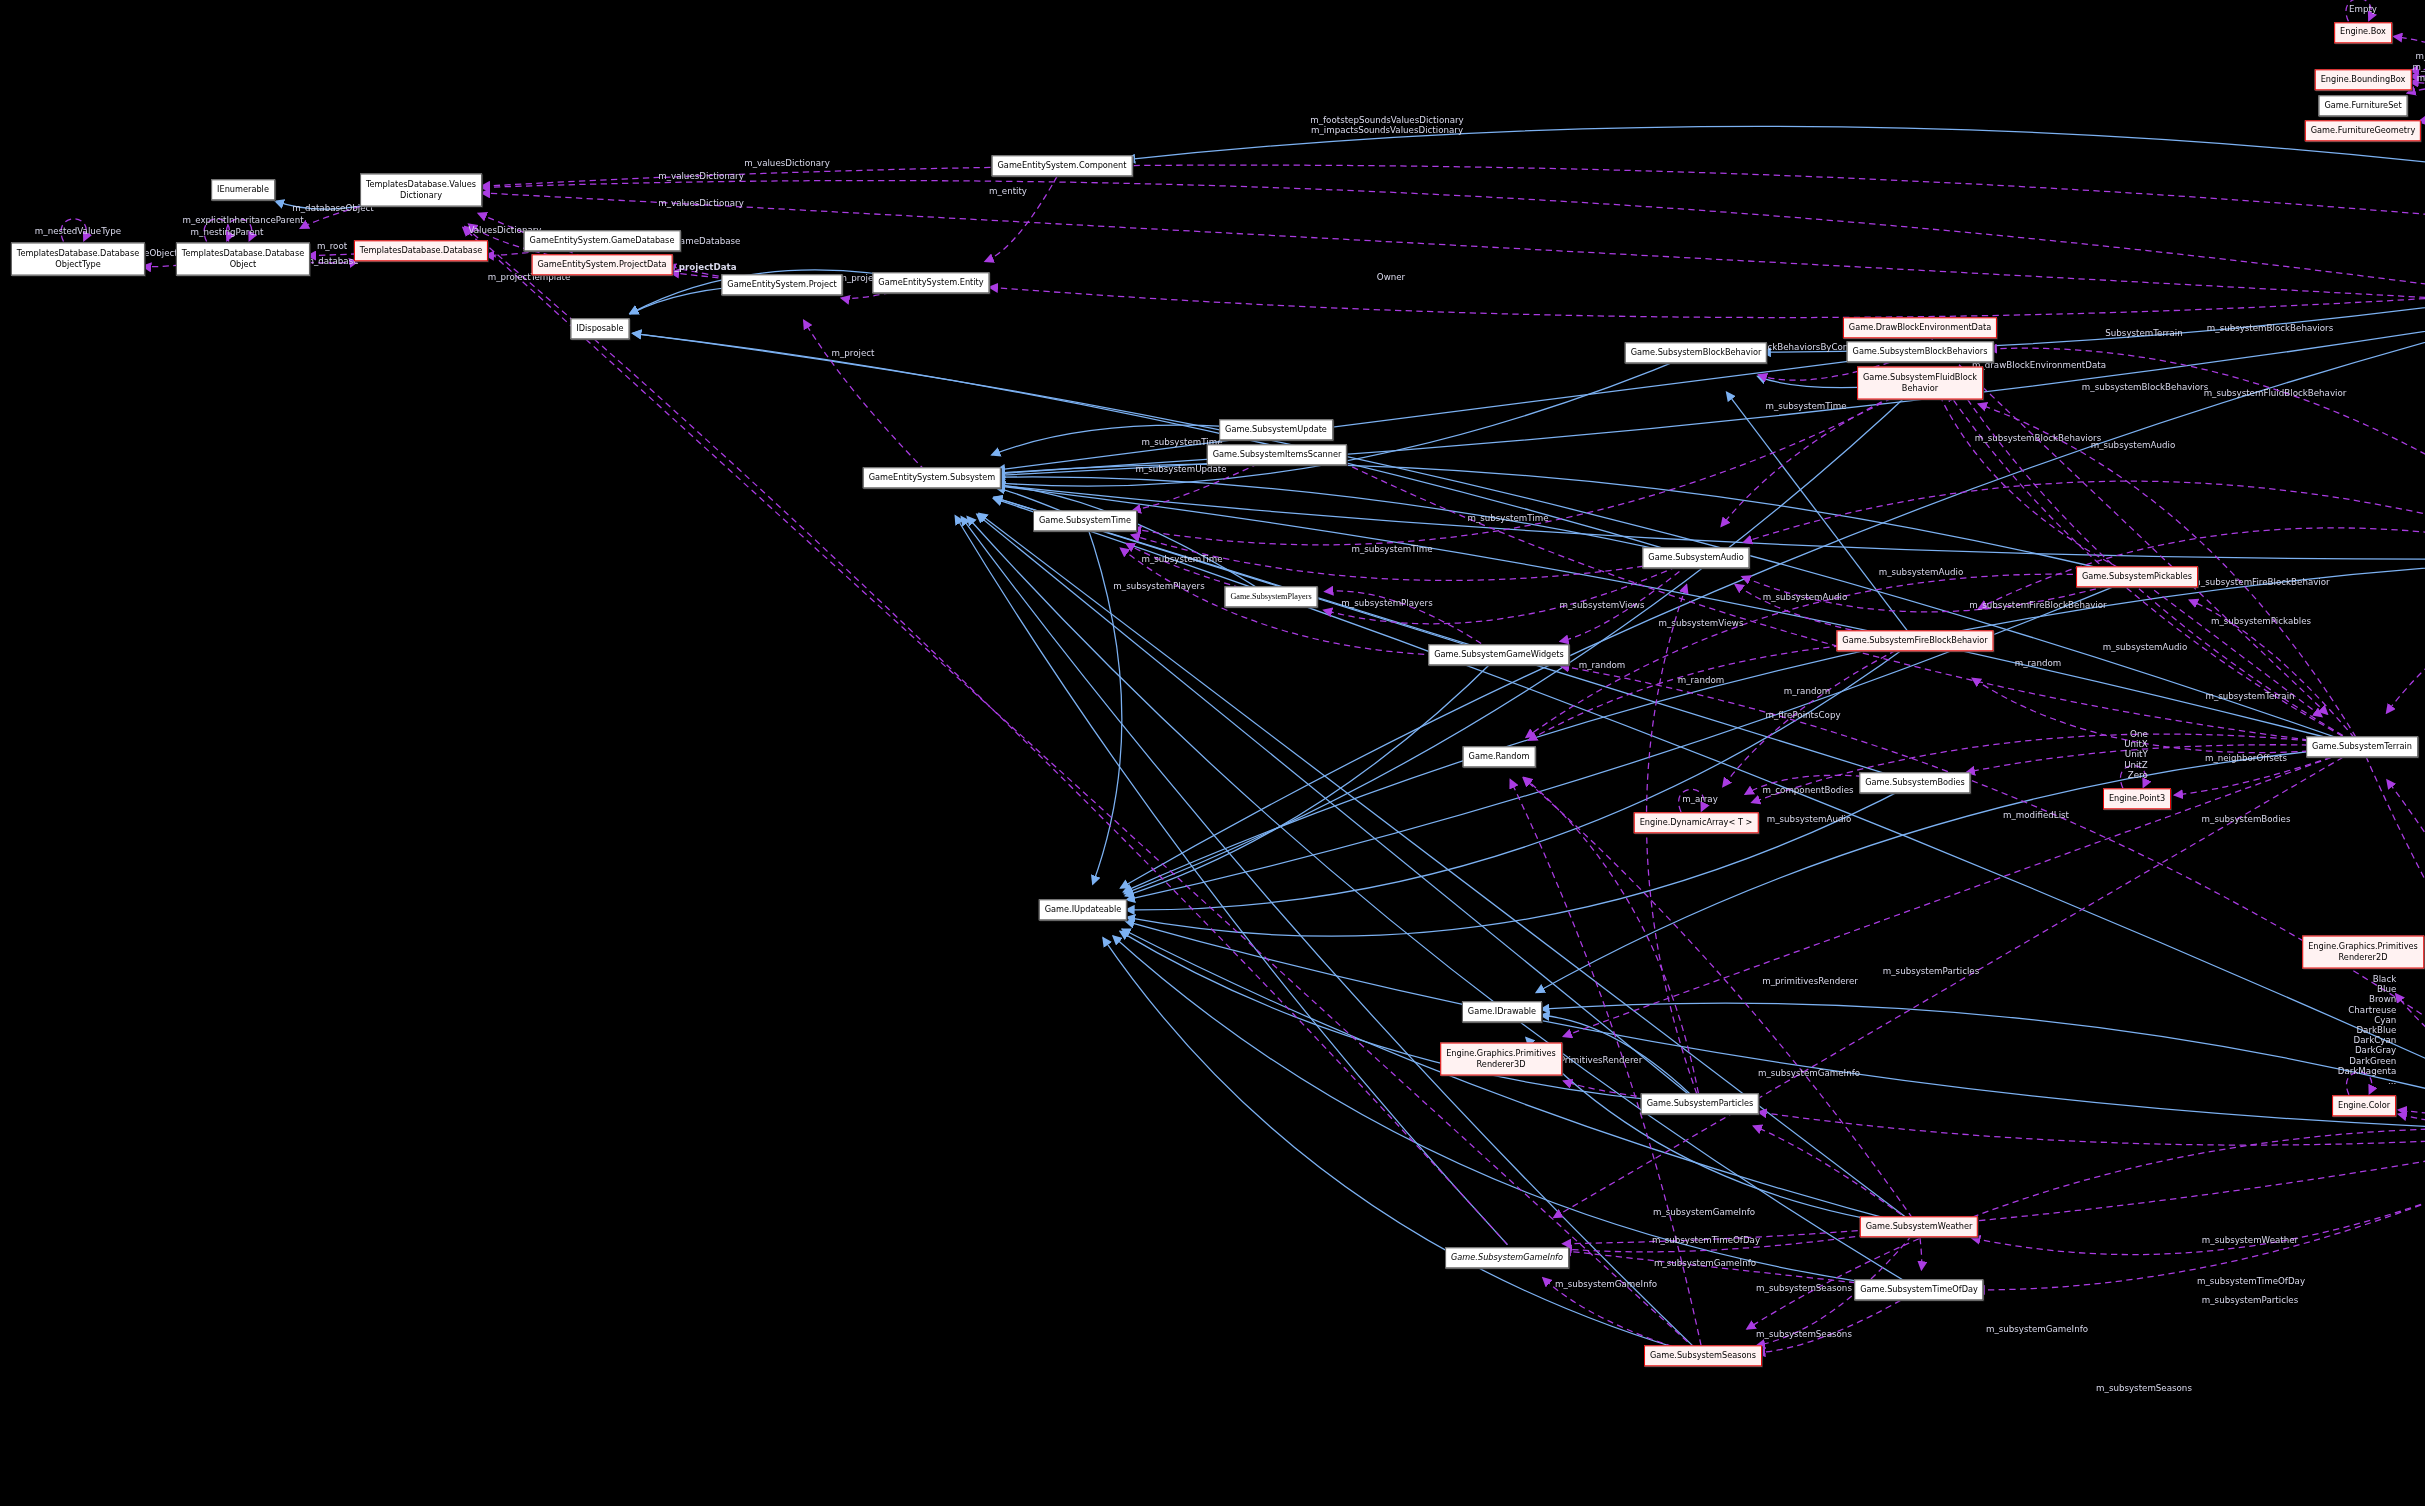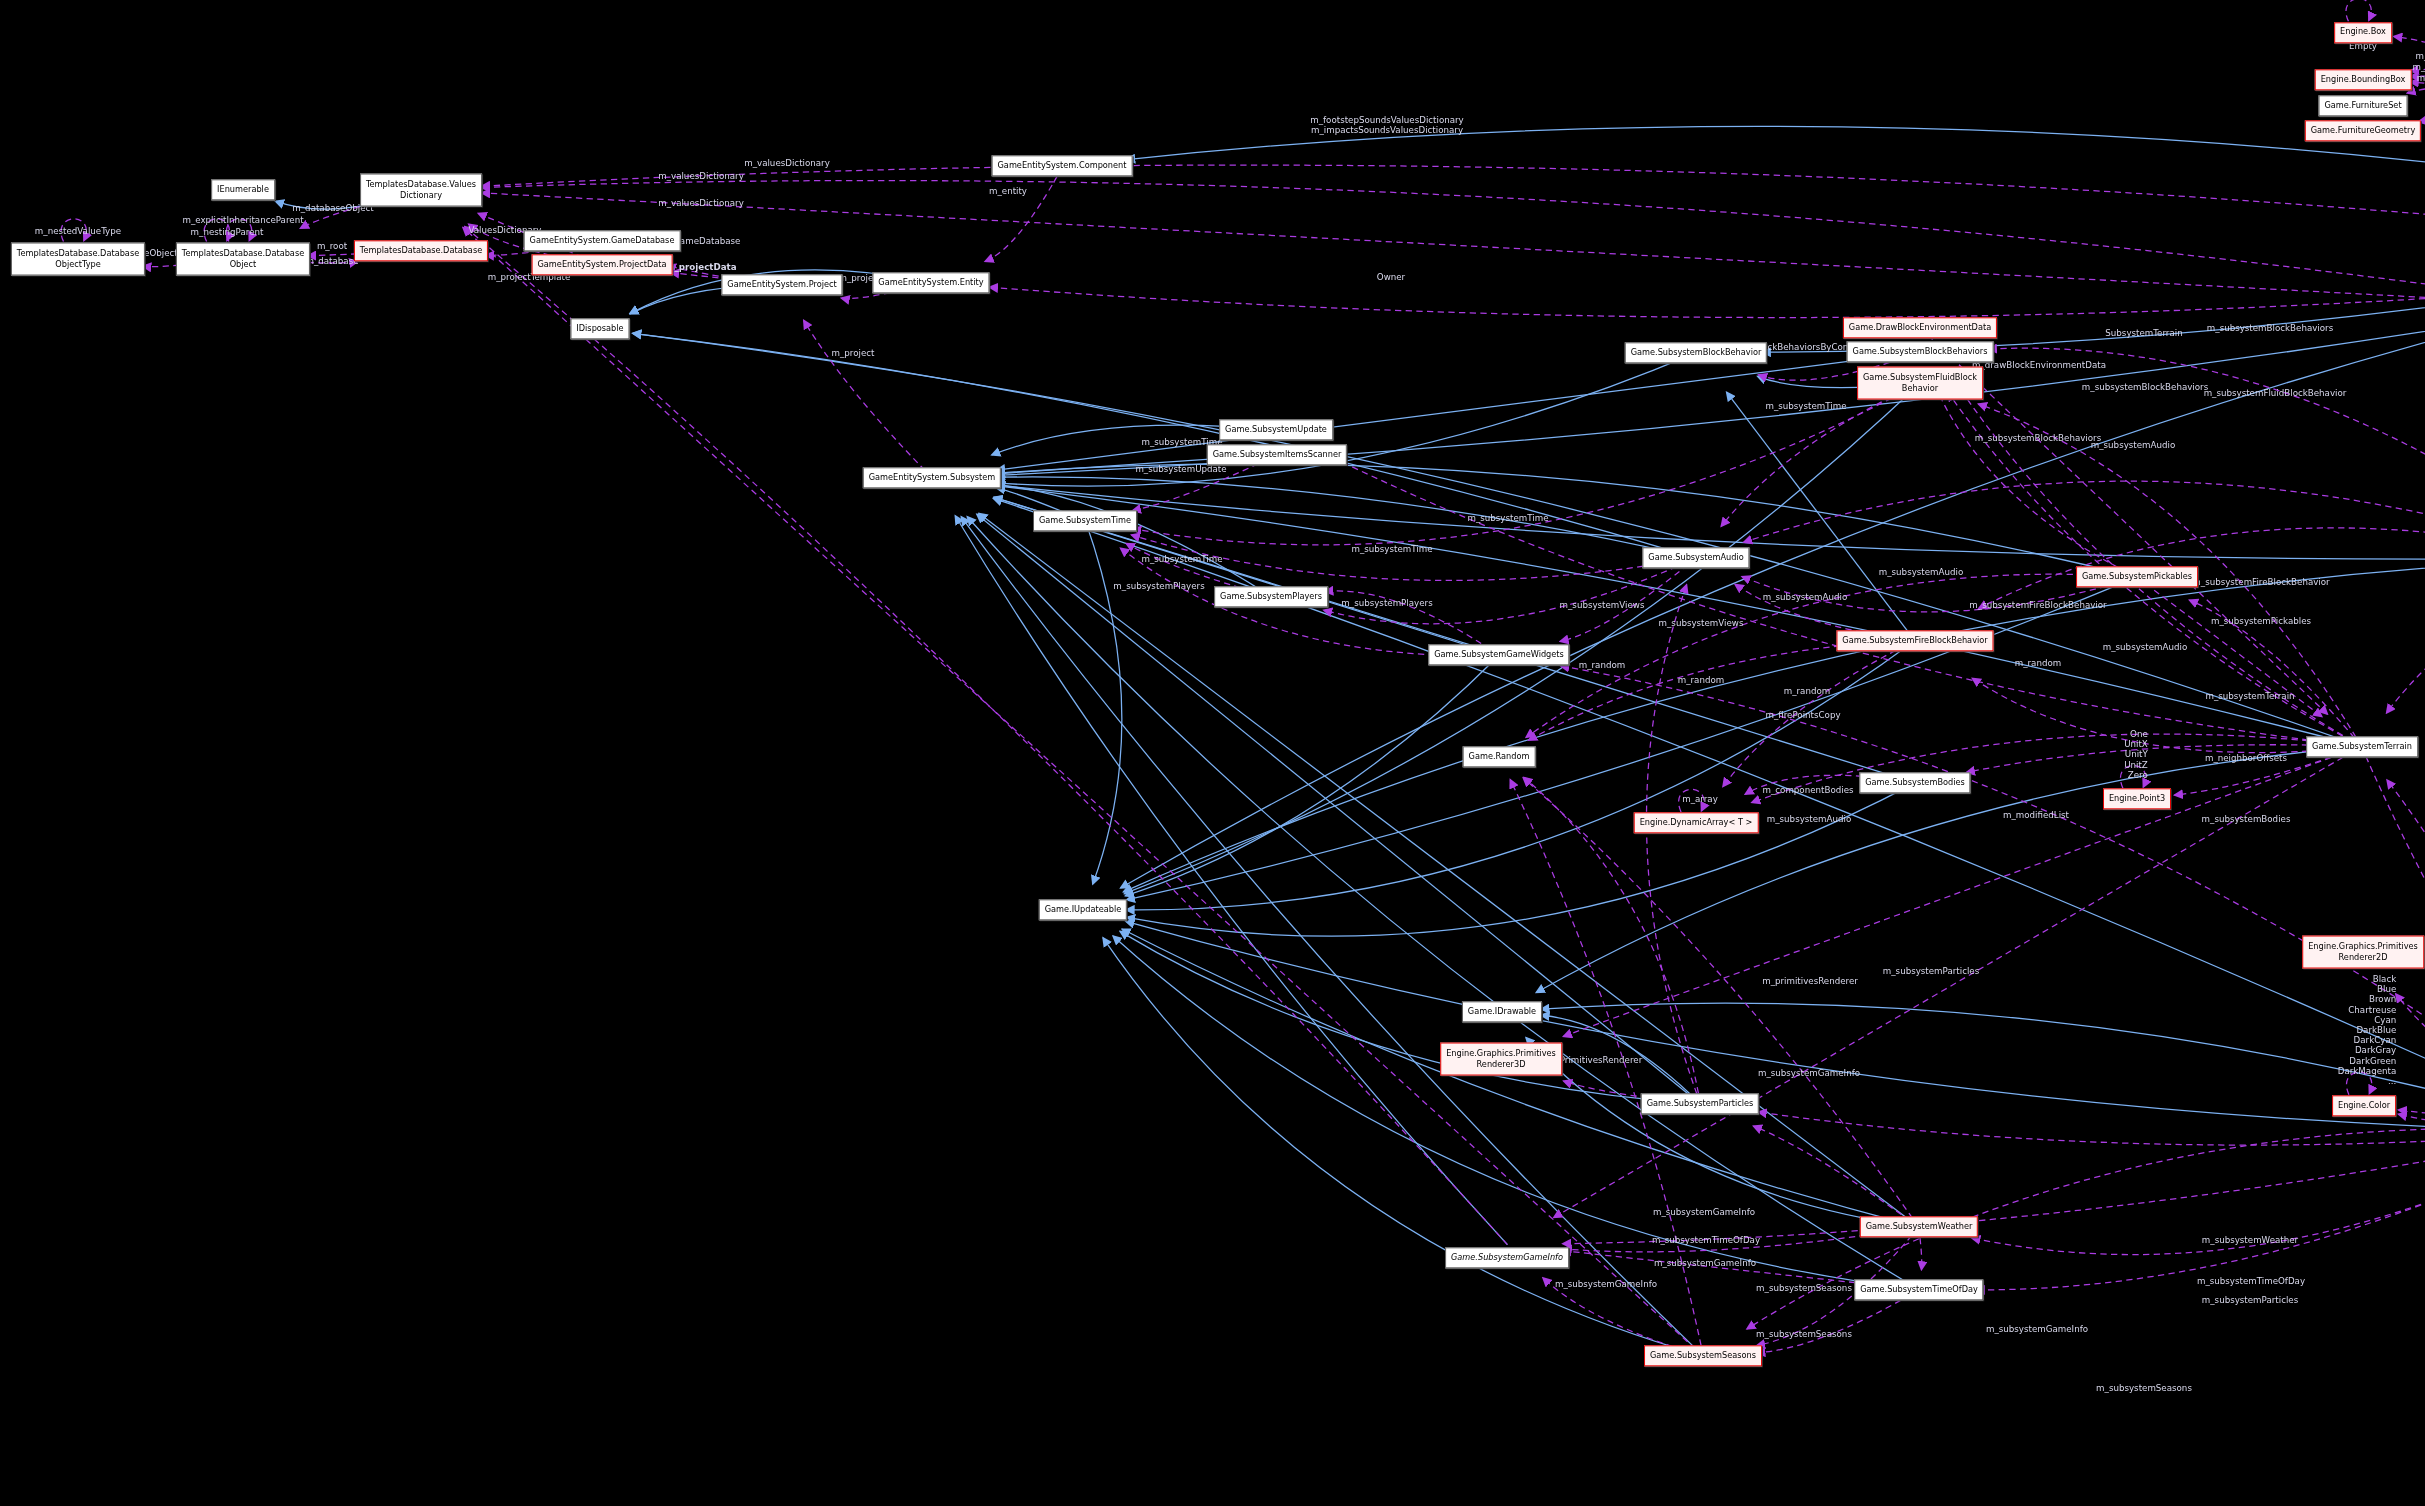--- a/index.html
+++ b/index.html
@@ -160,21 +160,21 @@
       <path d="M 3955 2530 Q 3780.88 2742.92 3620.7433821577133 2774.4156709466006" fill="none" stroke="#aa3ce2" stroke-width="2.6" stroke-dasharray="13 9" marker-end="url(#au)"></path>
       <path d="M 3956 2659 Q 3749.94 2780.9 3621.3746680927648 2789.0247866066766" fill="none" stroke="#aa3ce2" stroke-width="2.6" stroke-dasharray="13 9" marker-end="url(#au)"></path>
       <path d="M 5333 2333 Q 4348.113394171353 2273.741045745583 3600.8133759535954 2739.9671612828333" fill="none" stroke="#aa3ce2" stroke-width="2.6" stroke-dasharray="13 9" marker-end="url(#au)"></path>
       <path d="M 3958 726 Q 3727.68 809.48 3624.7178353243266 772.6657146590536" fill="none" stroke="#aa3ce2" stroke-width="2.6" stroke-dasharray="13 9" marker-end="url(#au)"></path>
       <path d="M 4868 1539 Q 4315.44 1241.7 4015.606003403815 809.1116158106186" fill="none" stroke="#aa3ce2" stroke-width="2.6" stroke-dasharray="13 9" marker-end="url(#au)"></path>
       <path d="M 5334 1151 Q 4722.5 690.82 4098.567080550714 719.5315240107599" fill="none" stroke="#aa3ce2" stroke-width="2.6" stroke-dasharray="13 9" marker-end="url(#au)"></path>
       <path d="M 4405 1190 Q 4097.98 1038.46 3991.3994158851465 800.55337539272" fill="none" stroke="#aa3ce2" stroke-width="2.6" stroke-dasharray="13 9" marker-end="url(#au)"></path>
       <path d="M 4868 1539 Q 4309.44 1216.7 4012.8091033070536 760.3252963752672" fill="none" stroke="#aa3ce2" stroke-width="2.6" stroke-dasharray="13 9" marker-end="url(#au)"></path>
       <path d="M 4868 1539 Q 4547.82 1000.7 4077.965343531848 832.8549352042324" fill="none" stroke="#aa3ce2" stroke-width="2.6" stroke-dasharray="13 9" marker-end="url(#au)"></path>
     </svg>
-    <div class="elabel" style="left: 2363px; top: 8.7px; margin-top: 37px;">Empty</div>
+    <div class="elabel" style="left: 2363px; top: 8.7px;">Empty</div>
     <div class="elabel" style="left: 2476px; top: 56px;">m_collisionBoxesByRotation</div>
     <div class="elabel" style="left: 2479px; top: 67px;">m_interactionBoxesByRotation</div>
     <div class="elabel" style="left: 2471px; top: 78px;">m_torchPointsByRotation</div>
     <div class="elabel" style="left: 1387px; top: 120px;">m_footstepSoundsValuesDictionary</div>
     <div class="elabel" style="left: 1387px; top: 130px;">m_impactsSoundsValuesDictionary</div>
     <div class="elabel" style="left: 787px; top: 163px;">m_valuesDictionary</div>
     <div class="elabel" style="left: 701px; top: 176px;">m_valuesDictionary</div>
     <div class="elabel" style="left: 701px; top: 203px;">m_valuesDictionary</div>
     <div class="elabel" style="left: 78px; top: 231px;">m_nestedValueType</div>
     <div class="elabel" style="left: 147px; top: 253px;">m_databaseObjectType</div>
@@ -269,21 +269,21 @@
     <div class="node" style="left: 602px; top: 241px;">GameEntitySystem.GameDatabase</div>
     <div class="node red" style="left: 602px; top: 265px;">GameEntitySystem.ProjectData</div>
     <div class="node" style="left: 782px; top: 285px;">GameEntitySystem.Project</div>
     <div class="node" style="left: 931px; top: 283px;">GameEntitySystem.Entity</div>
     <div class="node" style="left: 600px; top: 329px;">IDisposable</div>
     <div class="node" style="left: 1062px; top: 166px;">GameEntitySystem.Component</div>
     <div class="node" style="left: 932px; top: 478px;">GameEntitySystem.Subsystem</div>
     <div class="node" style="left: 1276px; top: 430px;">Game.SubsystemUpdate</div>
     <div class="node" style="left: 1277px; top: 455px;">Game.SubsystemItemsScanner</div>
     <div class="node" style="left: 1085px; top: 521px;">Game.SubsystemTime</div>
-    <div class="node" style="left: 1271px; top: 597px;">Game.SubsystemPlayers</div>
+    <div class="node" style="left: 1271px; top: 597px; font-family: Liberation Serif, serif;">Game.SubsystemPlayers</div>
     <div class="node" style="left: 1499px; top: 655px;">Game.SubsystemGameWidgets</div>
     <div class="node" style="left: 1696px; top: 558px;">Game.SubsystemAudio</div>
     <div class="node red" style="left: 2137px; top: 577px;">Game.SubsystemPickables</div>
     <div class="node red" style="left: 1915px; top: 641px;">Game.SubsystemFireBlockBehavior</div>
     <div class="node" style="left: 1499px; top: 757px;">Game.Random</div>
     <div class="node" style="left: 1915px; top: 783px;">Game.SubsystemBodies</div>
     <div class="node red" style="left: 1696px; top: 823px;">Engine.DynamicArray&lt; T &gt;</div>
     <div class="node red" style="left: 2137px; top: 799px;">Engine.Point3</div>
     <div class="node" style="left: 2362px; top: 747px;">Game.SubsystemTerrain</div>
     <div class="node" style="left: 1083px; top: 910px;">Game.IUpdateable</div>

